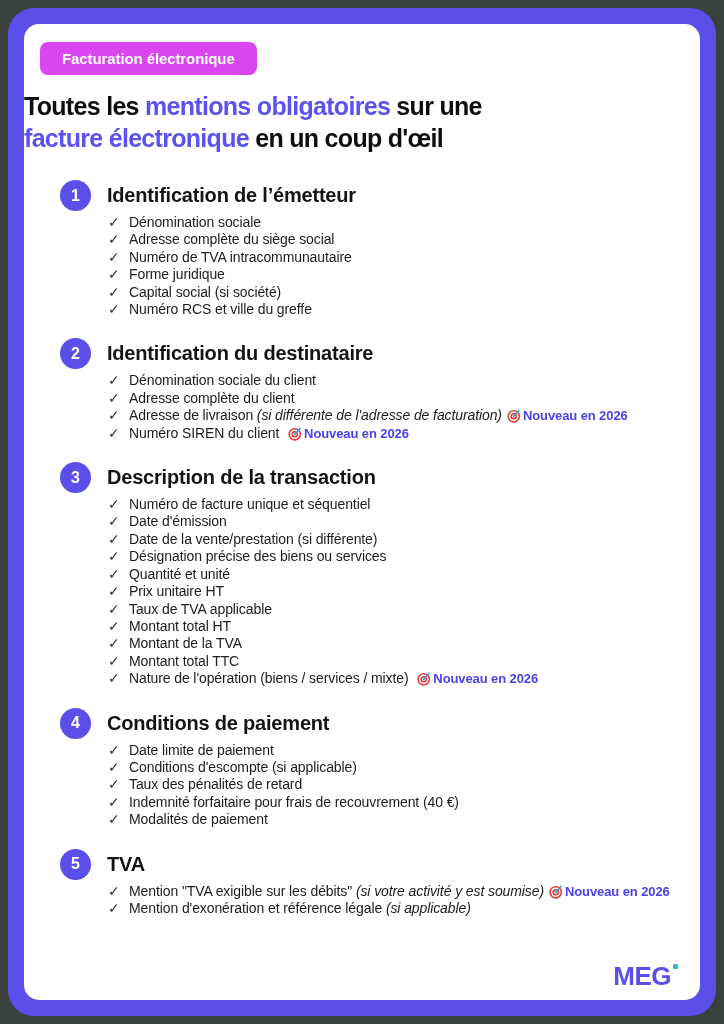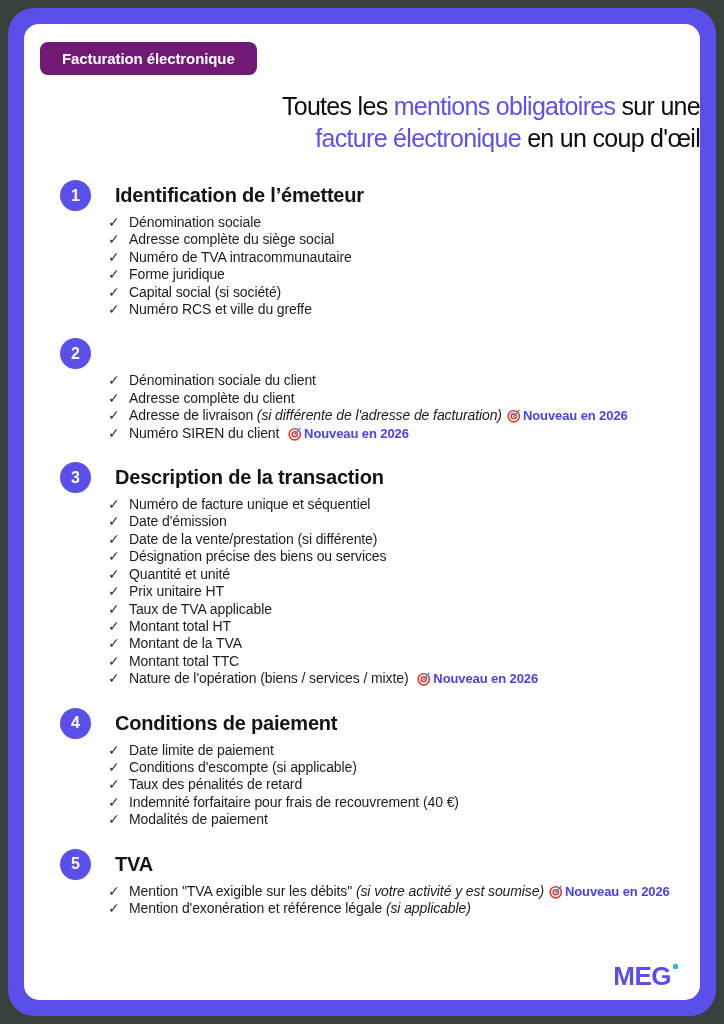--- a/index.html
+++ b/index.html
@@ -6,37 +6,37 @@
   body{
     width:724px;height:1024px;position:relative;
     background:#39413c;
     font-family:"Liberation Sans", sans-serif;
     -webkit-font-smoothing:antialiased;
   }
   .frame{position:absolute;inset:8px;background:#5A4FE8;border-radius:26px;}
   .card{position:absolute;inset:16px;background:#ffffff;border-radius:15px;overflow:hidden;}
 
   .badge{
-    display:inline-block;margin:18px 0 0 16px;background:#701a75;color:#fff;
+    display:inline-block;margin:18px 0 0 16px;background:#d946ef;color:#fff;
     font-weight:700;font-size:15px;padding:8px 22px;border-radius:8px;letter-spacing:-0.1px;
   }
   .title{
-    text-align:right;margin-top:15px;font-weight:400;font-size:25px;line-height:32px;
+    text-align:left;margin-top:15px;font-weight:700;font-size:25px;line-height:32px;
     color:#0e0e0e;letter-spacing:-0.7px;
   }
   .title .tp{color:#5B52F0;}
 
   .sections{margin-top:26px;}
   .section{margin-bottom:20px;}
   .sec-header{display:flex;align-items:center;margin-left:36px;margin-bottom:3px;}
   .num{
     width:31px;height:31px;border-radius:50%;background:#5A4FE8;color:#fff;flex:0 0 31px;
     font-weight:700;font-size:16px;display:flex;align-items:center;justify-content:center;
   }
-  .sec-title{margin-left:24px;font-size:20px;font-weight:700;color:#141414;letter-spacing:-0.2px;}
+  .sec-title{margin-left:16px;font-size:20px;font-weight:700;color:#141414;letter-spacing:-0.2px;}
   .items{list-style:none;margin:0 0 0 84px;padding:0;}
   .item{font-size:14px;line-height:17.4px;color:#1c1c1c;white-space:nowrap;letter-spacing:-0.1px;}
   .check{display:inline-block;width:13px;margin-right:8px;color:#2d2d2d;font-size:14px;}
   .italic{font-style:italic;text-align:right;}
   .nouveau{color:#4A42E6;font-weight:700;margin-left:5px;font-size:13px;white-space:nowrap;}
   .target-icon{display:inline-block;vertical-align:-3px;margin-right:1px;}
   .nouveau .lbl{vertical-align:baseline;}
 
   .logo{
     position:absolute;right:22px;bottom:8px;font-size:26px;font-weight:700;
@@ -73,20 +73,21 @@
           <li class="item"><span class="check">✓</span><span>Numéro de TVA intracommunautaire</span></li>
           <li class="item"><span class="check">✓</span><span>Forme juridique</span></li>
           <li class="item"><span class="check">✓</span><span>Capital social (si société)</span></li>
           <li class="item"><span class="check">✓</span><span>Numéro RCS et ville du greffe</span></li>
         </ul>
       </div>
 
       <div class="section">
         <div class="sec-header">
           <div class="num">2</div>
+          <div class="sec-title">Identification du destinataire</div>
         </div>
         <ul class="items">
           <li class="item"><span class="check">✓</span><span>Dénomination sociale du client</span></li>
           <li class="item"><span class="check">✓</span><span>Adresse complète du client</span></li>
           <li class="item"><span class="check">✓</span><span>Adresse de livraison </span><span class="italic">(si différente de l'adresse de facturation)</span><span class="nouveau"><svg class="target-icon" width="15" height="15" viewBox="0 0 20 20">
                   <circle cx="9" cy="11" r="8.5" fill="#E03A33"></circle>
                   <circle cx="9" cy="11" r="6.4" fill="#ffffff"></circle>
                   <circle cx="9" cy="11" r="4.4" fill="#E03A33"></circle>
                   <circle cx="9" cy="11" r="2.3" fill="#ffffff"></circle>
                   <circle cx="9" cy="11" r="1.1" fill="#E03A33"></circle>

